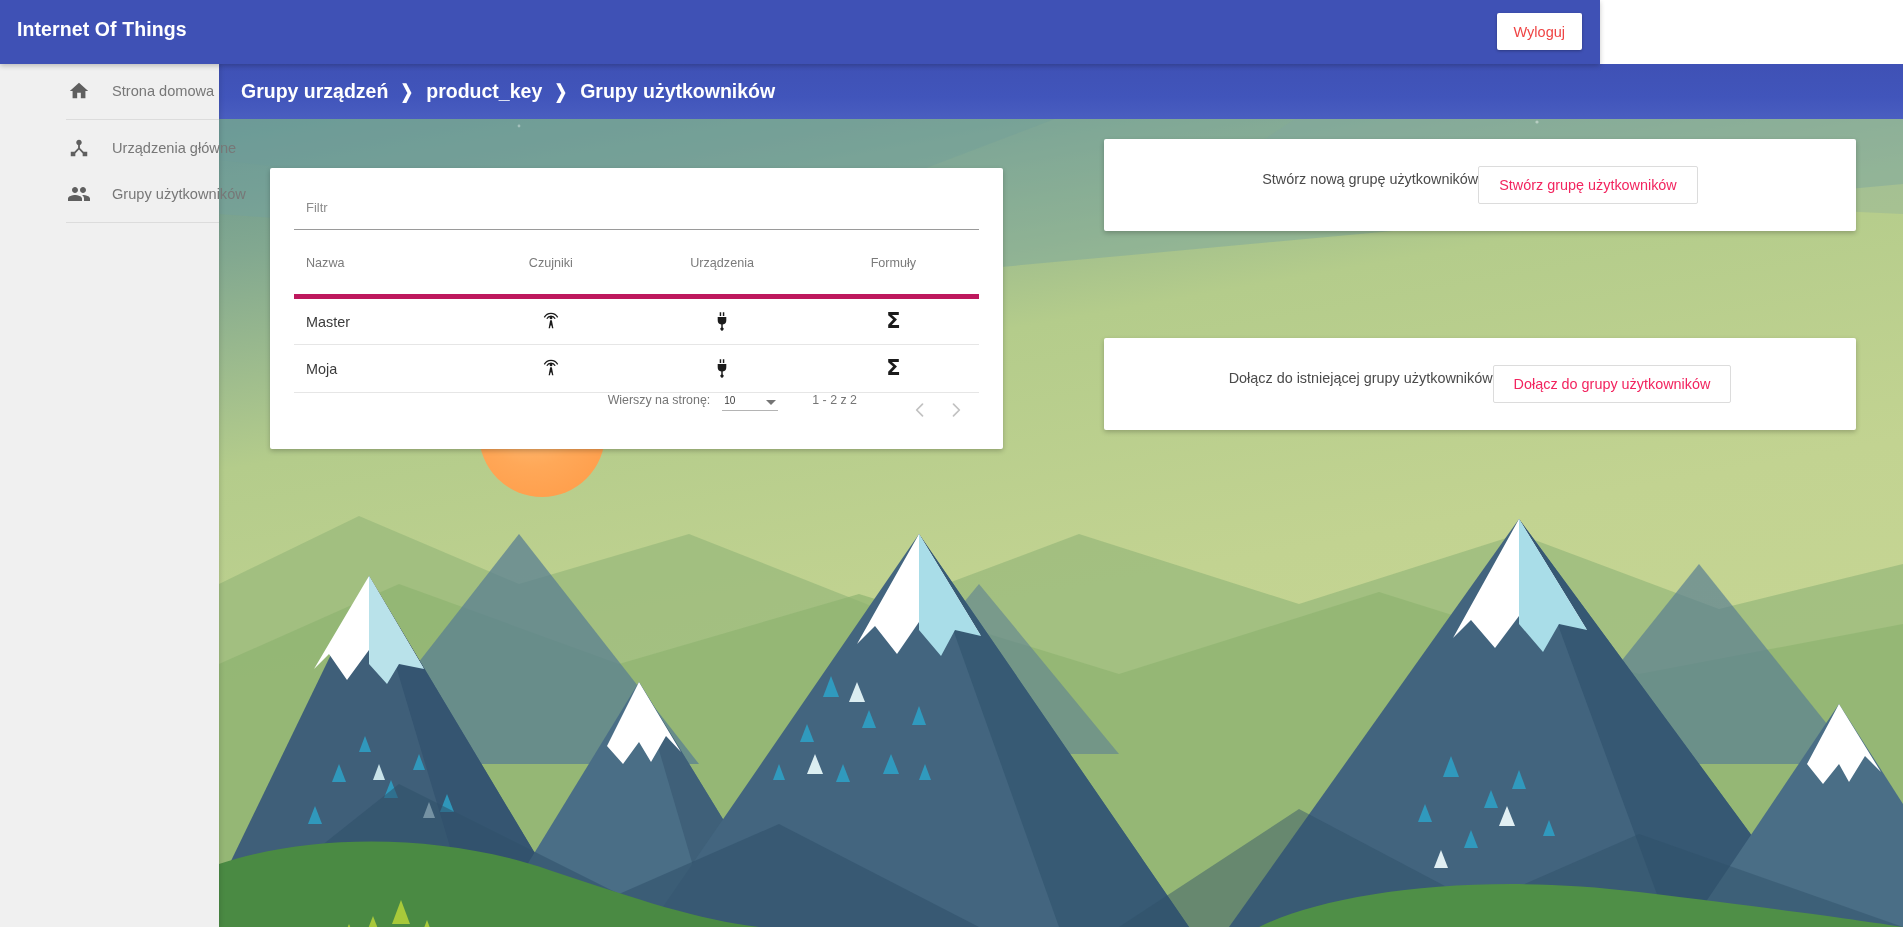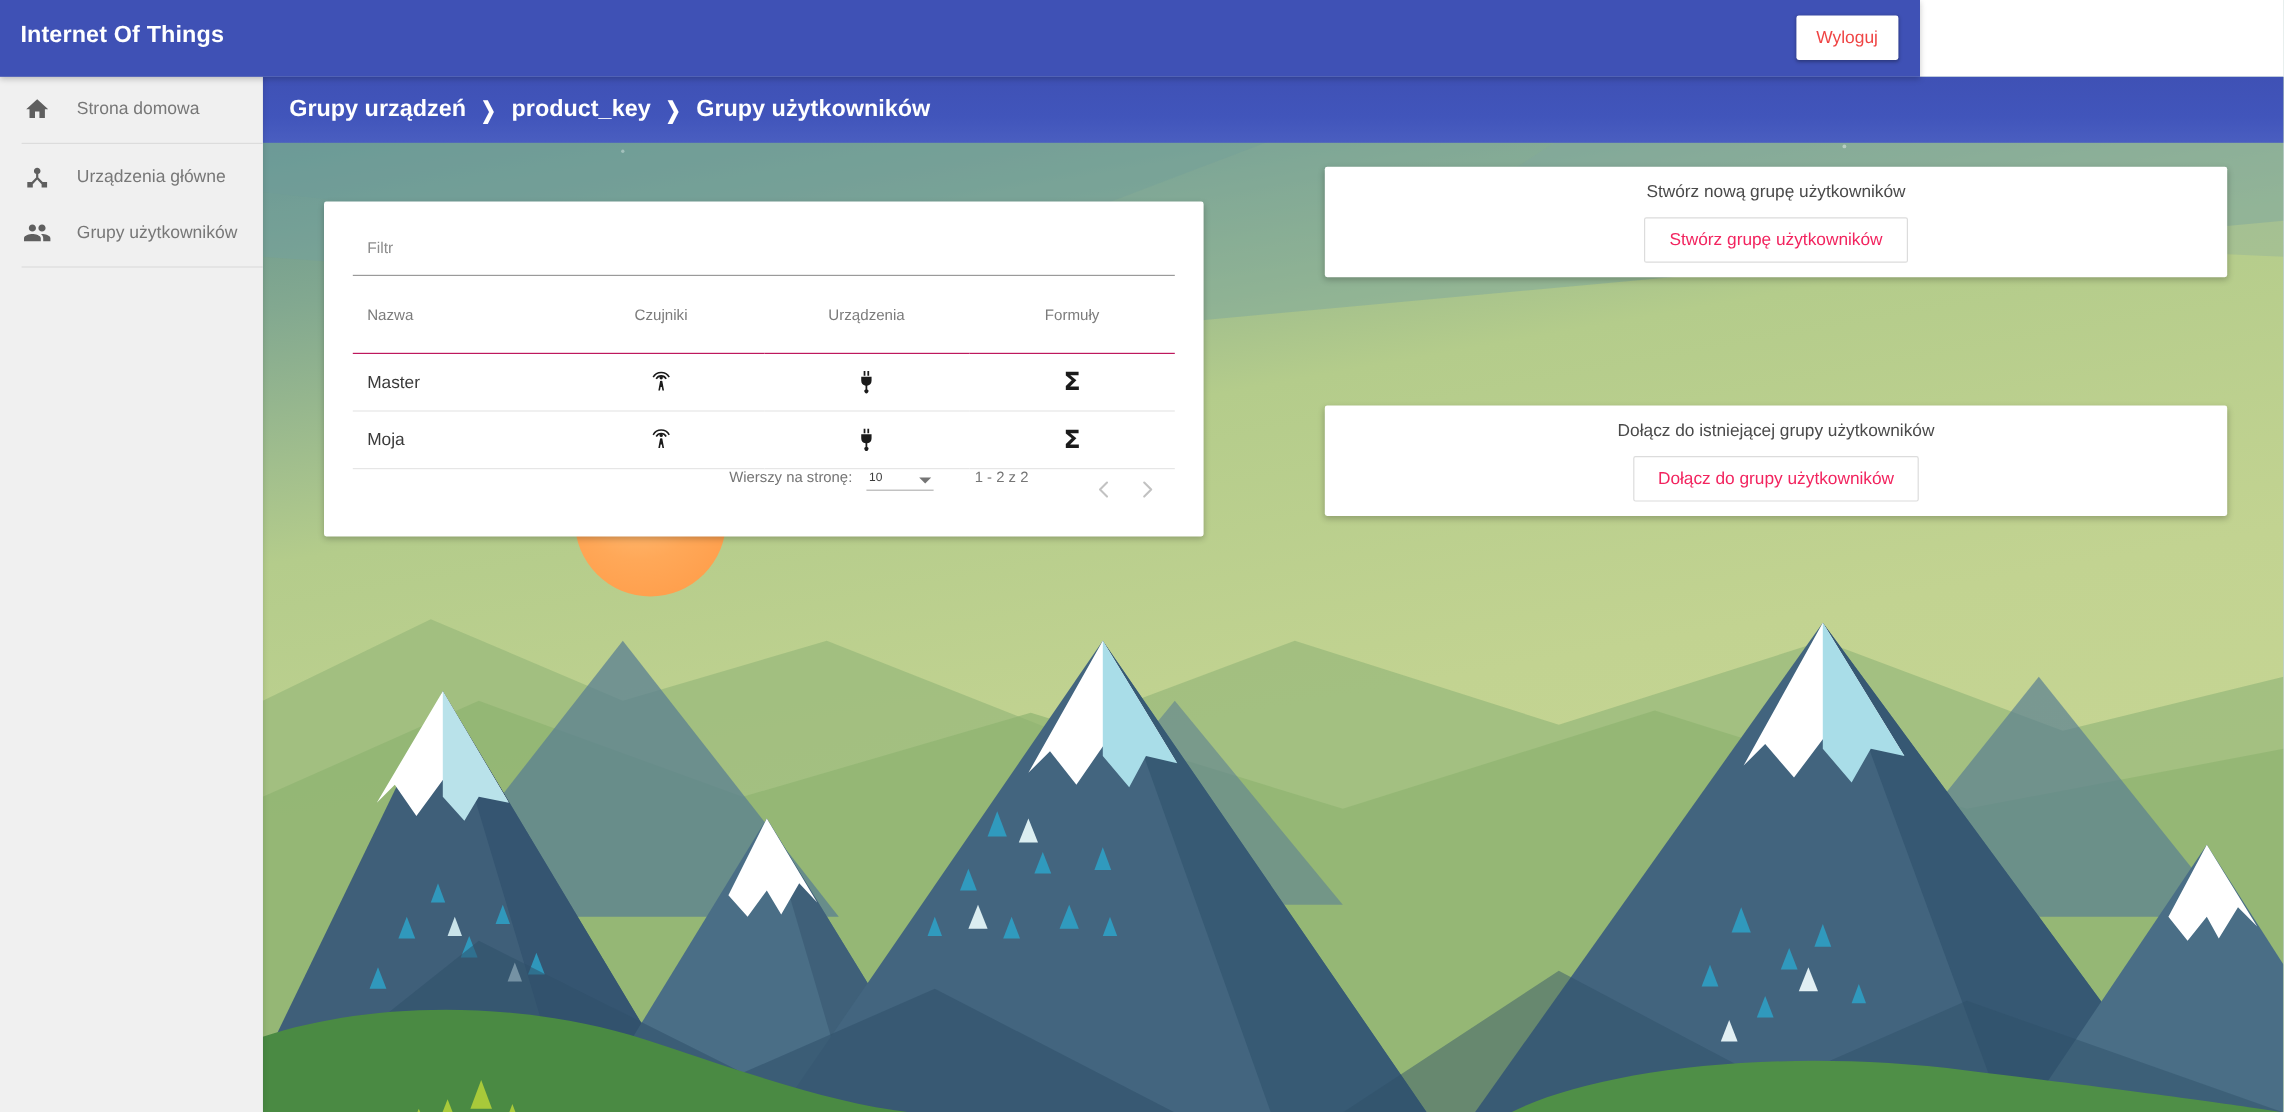--- a/index.html
+++ b/index.html
@@ -58,20 +58,21 @@
   
   .sidenav {
     position: absolute;
     top: 64px; left: 0;
     width: 219px;
     height: 863px;
     background: #f0f0f0;
     z-index: 30;
     box-shadow: 2px 0 4px rgba(0,0,0,0.10);
     padding-top: 4px;
+    padding-left: 48px;
   }
   .nav-item {
     display: flex;
     align-items: center;
     height: 46px;
     padding-left: 18px;
     cursor: pointer;
     color: #777777;
     font-size: 14.6px;
   }
@@ -177,21 +178,21 @@
     width: 100%;
     border-collapse: collapse;
     table-layout: fixed;
   }
   table.grid th {
     font-size: 12.6px;
     font-weight: normal;
     color: #7b7b7b;
     text-align: center;
     padding: 26px 0 24px 0;
-    border-bottom: 1px solid #be185d;
+    border-bottom: 5px solid #be185d;
   }
   table.grid th.col-name { text-align: left; padding-left: 12px; }
   table.grid td {
     font-size: 14.4px;
     color: #3b3b3b;
     text-align: center;
     height: 48px;
     border-bottom: 1px solid #e6e6e6;
     vertical-align: middle;
   }
@@ -260,21 +261,21 @@
   }
   .pg-btn svg { display: block; }
 
   
   .action-card {
     position: absolute;
     background: #ffffff;
     border-radius: 2px;
     box-shadow: 0 2px 5px rgba(0,0,0,0.23);
     display: flex;
-    flex-direction: column;
+    flex-direction: row;
     align-items: center;
     justify-content: center;
   }
   #create-card { left: 885px; top: 20px; width: 752px; height: 92px; }
   #join-card   { left: 885px; top: 219px; width: 752px; height: 92px; }
 
   .action-title {
     font-size: 14.4px;
     color: #4a4a4a;
     margin-bottom: 13px;

